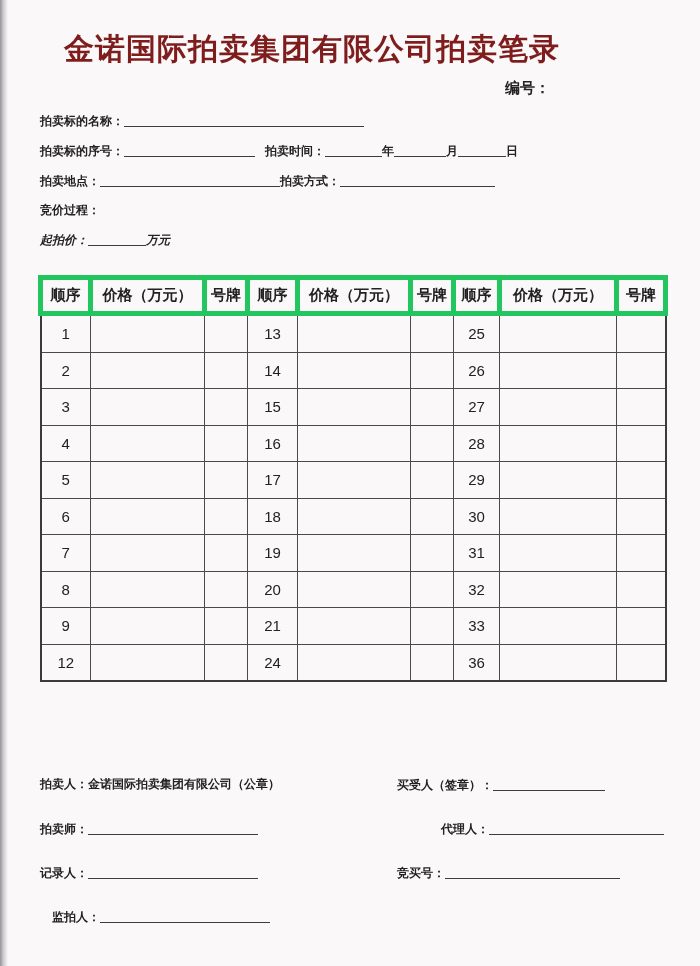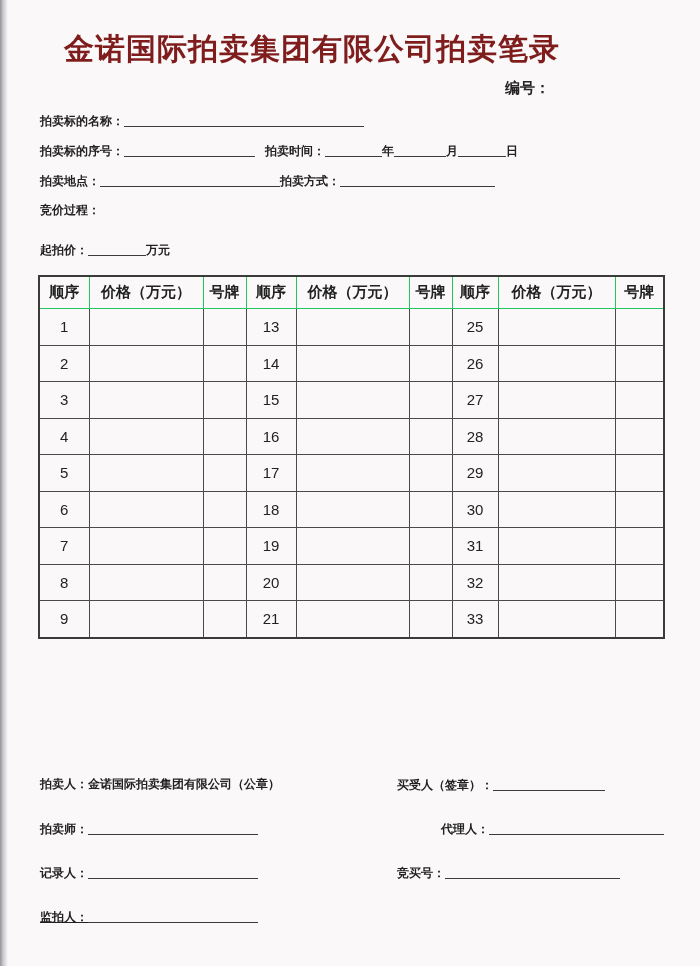--- a/index.html
+++ b/index.html
@@ -37,21 +37,21 @@
   .gap { display:inline-block; width:6px; }
   table.bid-table {
     position:absolute; left:38px; top:275px;
     width:625px;
     border-collapse:collapse;
     table-layout:fixed;
     border:2px solid #3b3b3b;
     background:transparent;
   }
   .bid-table th {
-    border:1px solid #22c55e;
+    border:5px solid #22c55e;
     height:31px;
     font-size:15px; font-weight:bold;
     text-align:center; vertical-align:middle;
     padding:0; color:#222;
   }
   .bid-table td {
     border:1px solid #4a4a4a;
     height:35.5px;
     font-size:15px; font-weight:normal;
     text-align:center; vertical-align:middle;
@@ -76,21 +76,21 @@
 </div>
 
 <div class="frow" style="left:40px; top:172px;">
   <span>拍卖地点：</span><span class="bl" style="width:180px;"></span><span>拍卖方式：</span><span class="bl" style="width:155px;"></span>
 </div>
 
 <div class="frow" style="left:40px; top:202px;">
   <span>竞价过程：</span>
 </div>
 
-<div class="frow" style="left:40px; top:241px;">
+<div class="frow" style="left:40px; top:231px;font-style:italic;">
   <span>起拍价：</span><span class="bl" style="width:58px;"></span><span>万元</span>
 </div>
 
 <table class="bid-table">
   <colgroup>
     <col style="width:50px">
       <col style="width:114px">
       <col style="width:43px">
     <col style="width:50px">
       <col style="width:113px">
@@ -217,20 +217,31 @@
         <td>21</td>
         <td></td>
         <td></td>
         <td>33</td>
         <td></td>
         <td></td>
       </tr>
 
 
 
+      <tr>
+        <td>12</td>
+        <td></td>
+        <td></td>
+        <td>24</td>
+        <td></td>
+        <td></td>
+        <td>36</td>
+        <td></td>
+        <td></td>
+      </tr>
     </tbody>
 </table>
 
 <div class="frow" style="left:40px; top:776px;">
   <span>拍卖人：</span><span>金诺国际拍卖集团有限公司（公章）</span>
 </div>
 <div class="frow" style="left:397px; top:776px;">
   <span>买受人（签章）：</span><span class="bl" style="width:112px;"></span>
 </div>
 
@@ -241,15 +252,15 @@
   <span>代理人：</span><span class="bl" style="width:175px;"></span>
 </div>
 
 <div class="frow" style="left:40px; top:864px;">
   <span>记录人：</span><span class="bl" style="width:170px;"></span>
 </div>
 <div class="frow" style="left:397px; top:864px;">
   <span>竞买号：</span><span class="bl" style="width:175px;"></span>
 </div>
 
-<div class="frow" style="left:40px; top:908px;text-decoration:underline;">
+<div class="frow" style="left:52px; top:908px;">
   <span>监拍人：</span><span class="bl" style="width:170px;"></span>
 </div>
 
 </body></html>

